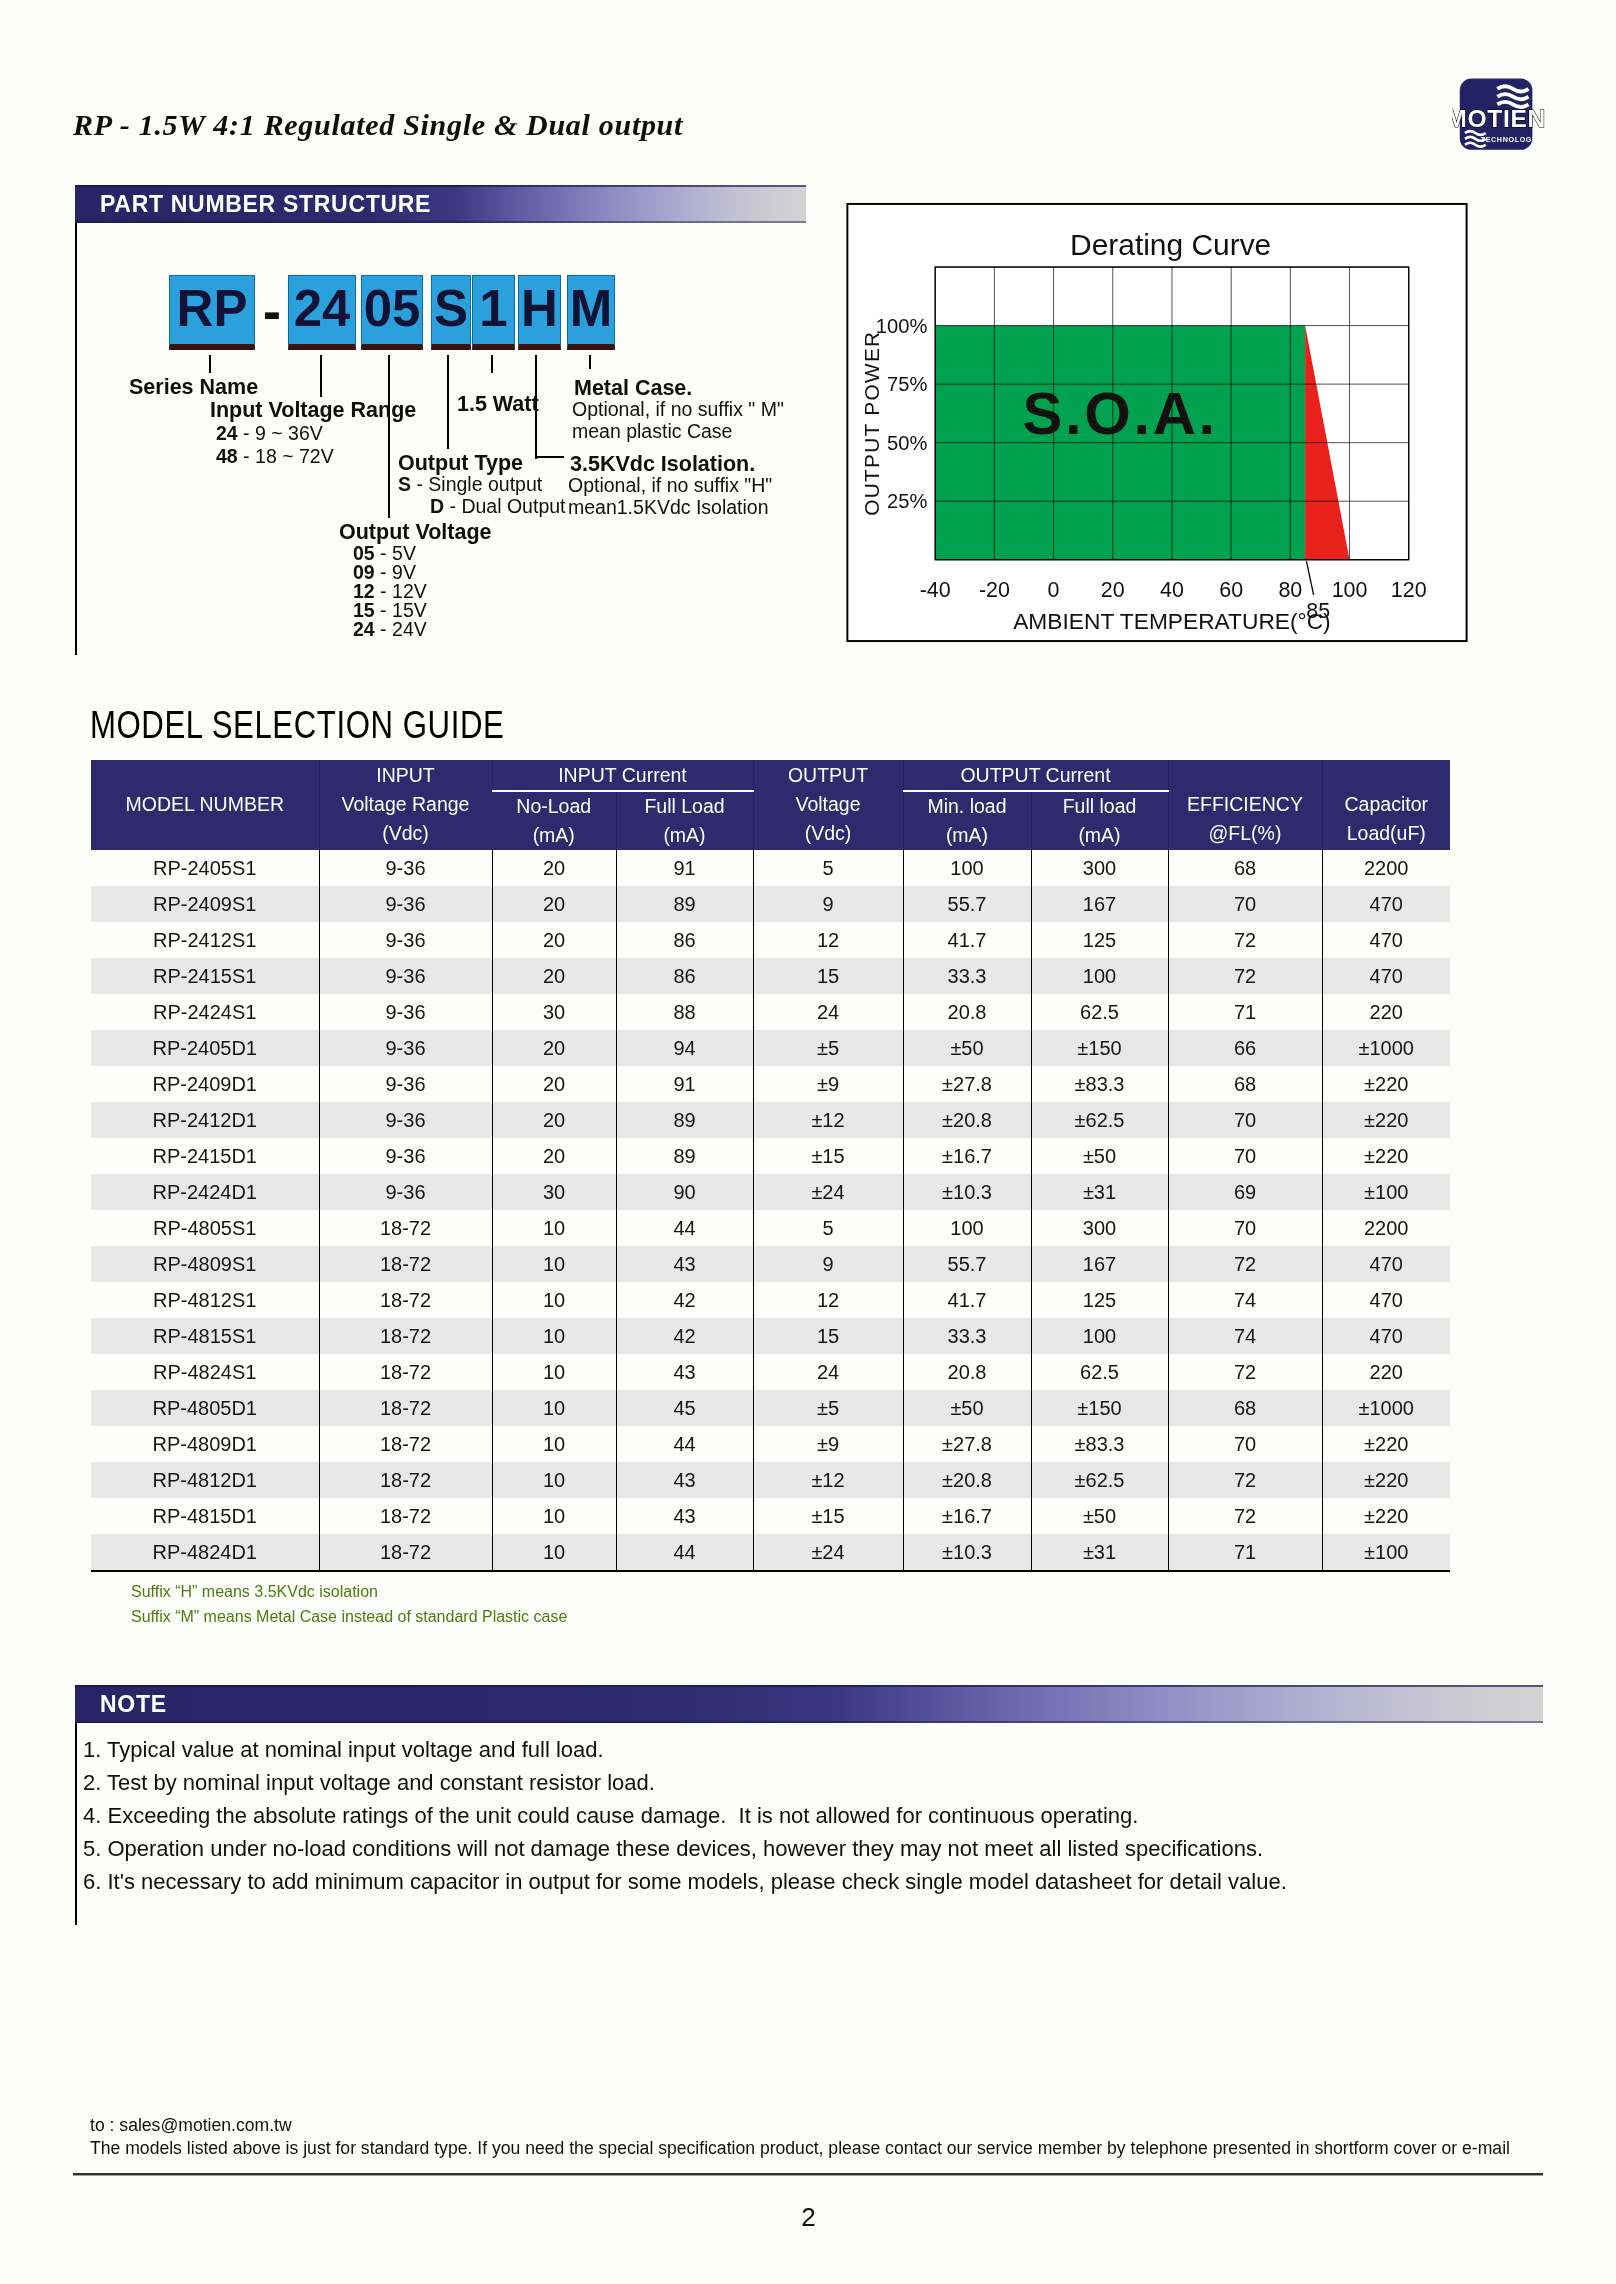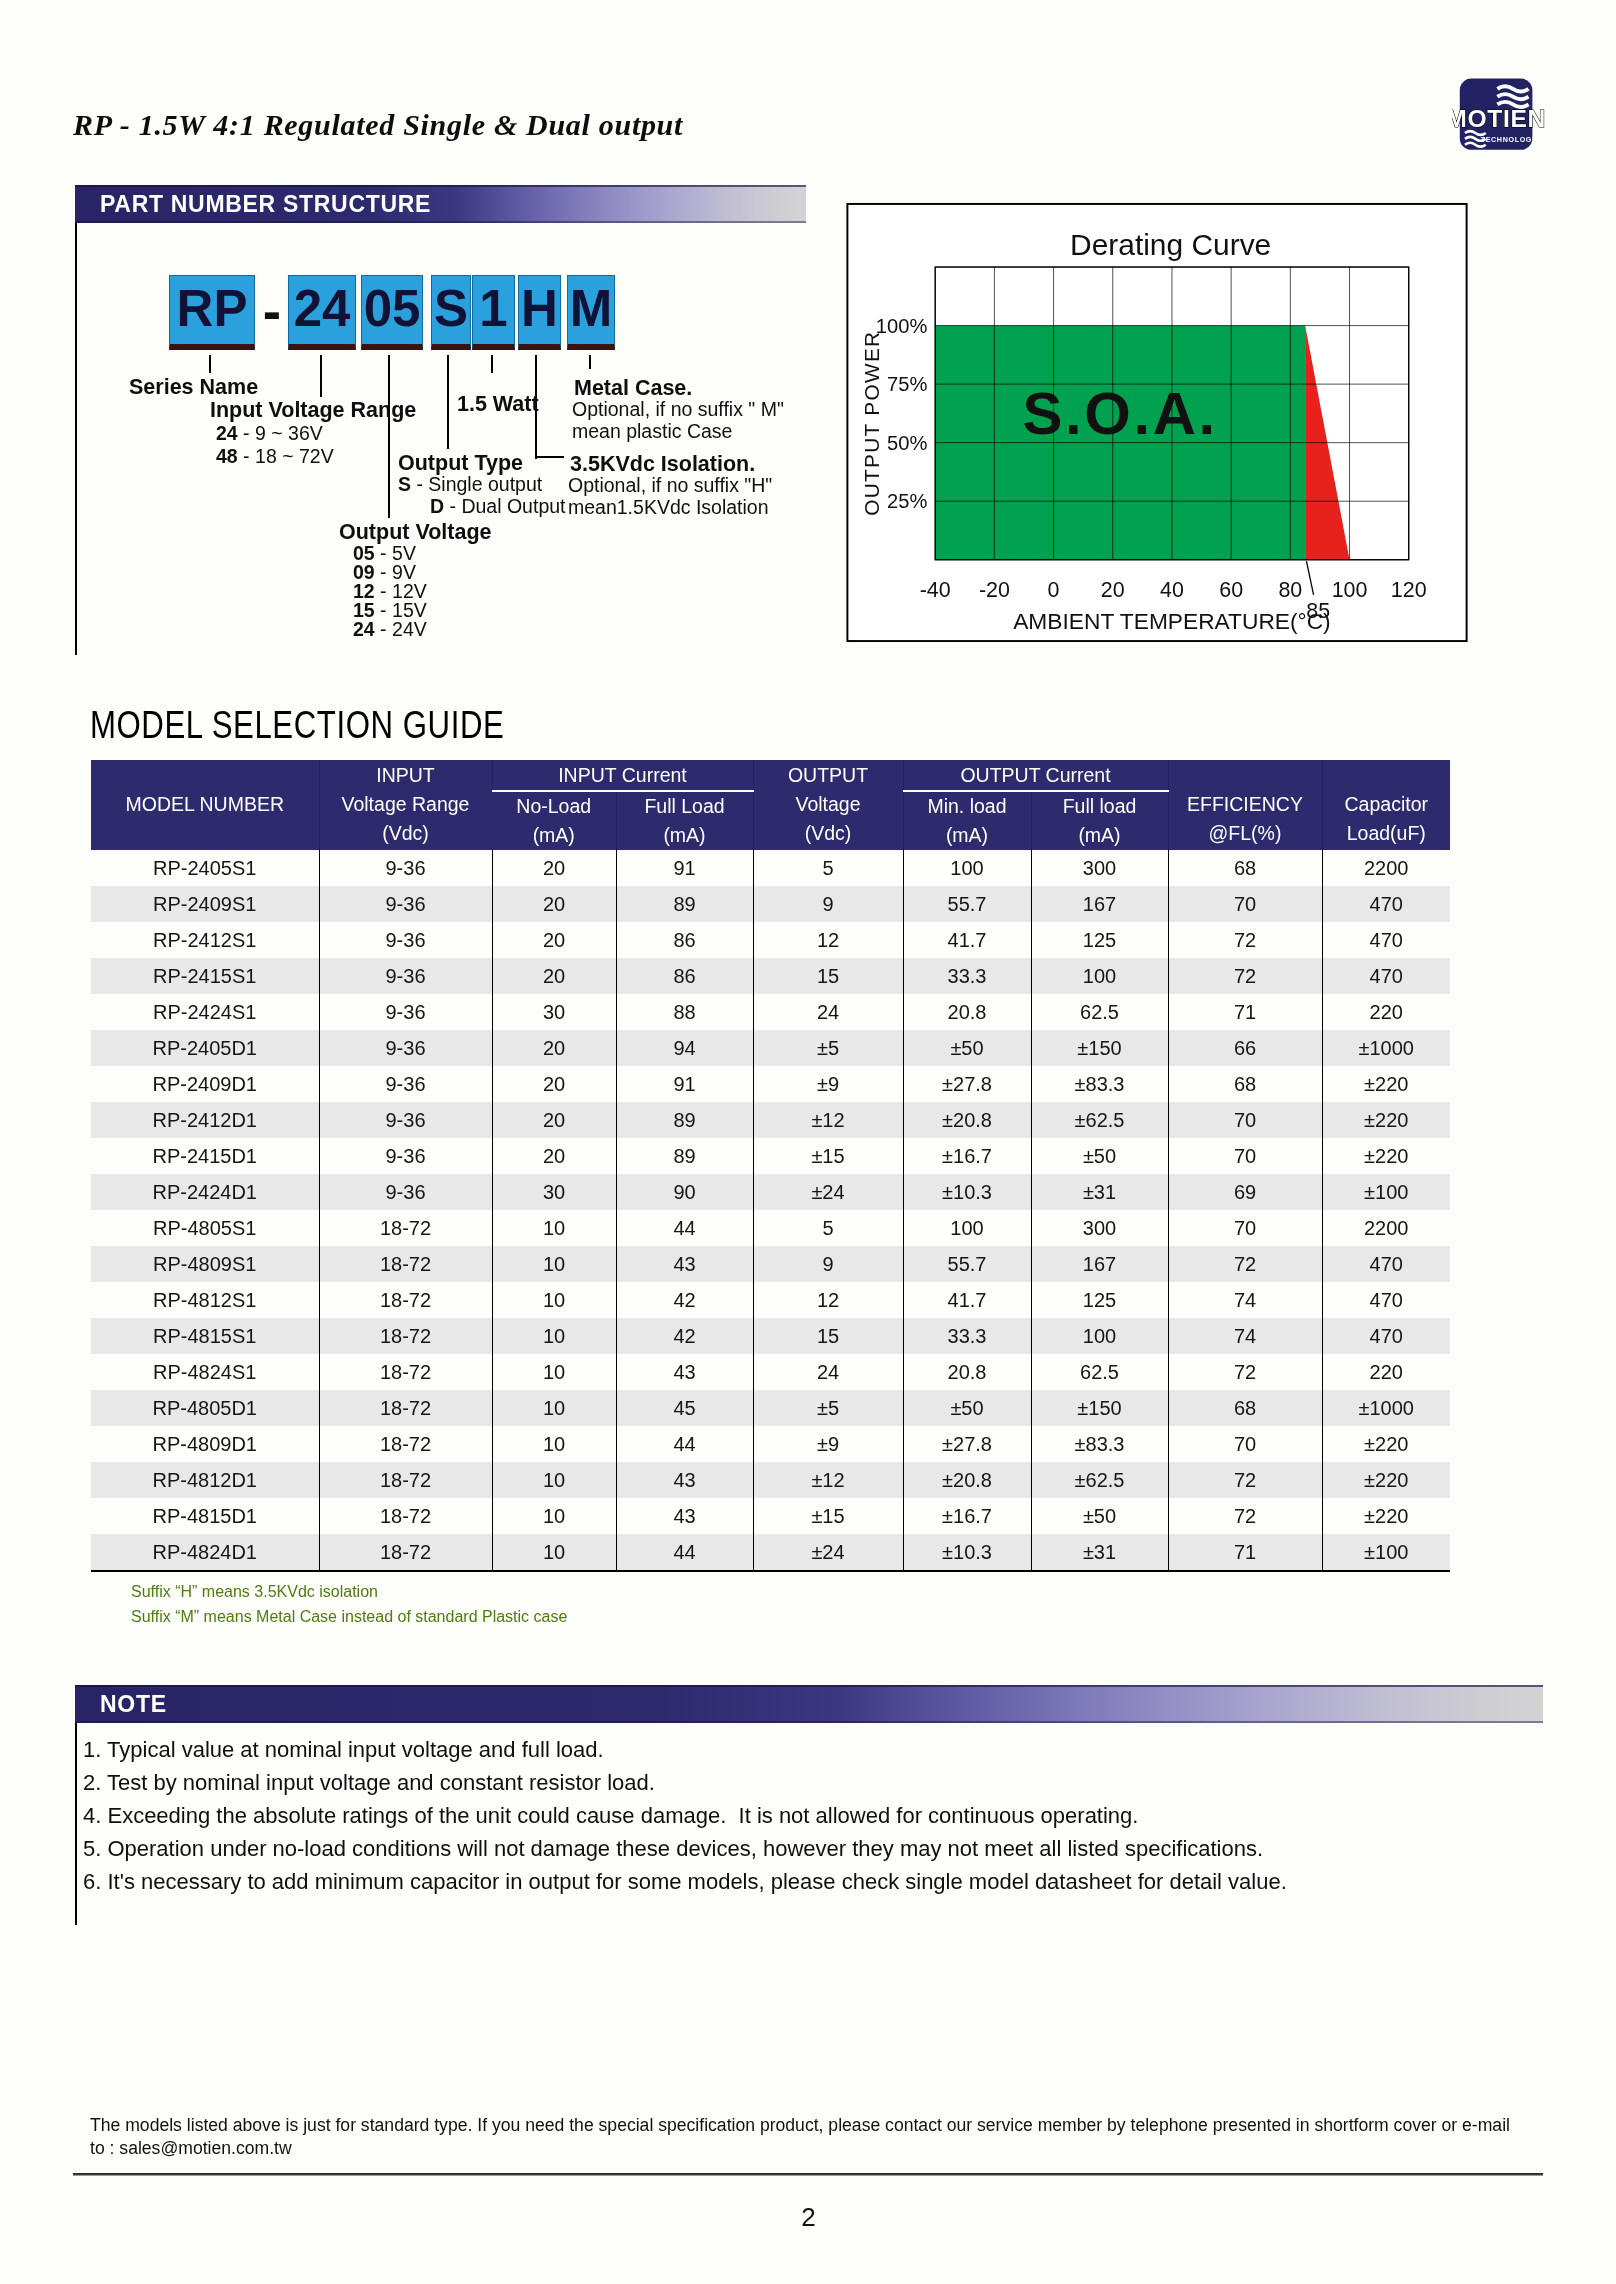--- a/index.html
+++ b/index.html
@@ -466,20 +466,20 @@
   <div class="abs vline" style="left:75px;top:1723px;height:202px;"></div>
   <div class="abs" style="left:83px;top:1737px;width:1458px;">
       <div class="note-item">1. Typical value at nominal input voltage and full load.</div>
       <div class="note-item">2. Test by nominal input voltage and constant resistor load.</div>
       <div class="note-item">4. Exceeding the absolute ratings of the unit could cause damage.  It is not allowed for continuous operating.</div>
       <div class="note-item">5. Operation under no-load conditions will not damage these devices, however they may not meet all listed specifications.</div>
       <div class="note-item">6. It's necessary to add minimum capacitor in output for some models, please check single model datasheet for detail value.</div>
     </div>
 
   <div class="abs footer-text" style="left:90px;top:2114px;width:1452px;">
+    <div>to : sales@motien.com.tw</div>
     <div>The models listed above is just for standard type. If you need the special specification product, please contact our service member by telephone presented in shortform cover or e-mail</div>
-    <div>to : sales@motien.com.tw</div>
   </div>
   <div class="abs divider" style="left:73px;top:2173px;width:1470px;"></div>
   <div class="abs page-num">2</div>
 
 </div>
 
 
 </body></html>

